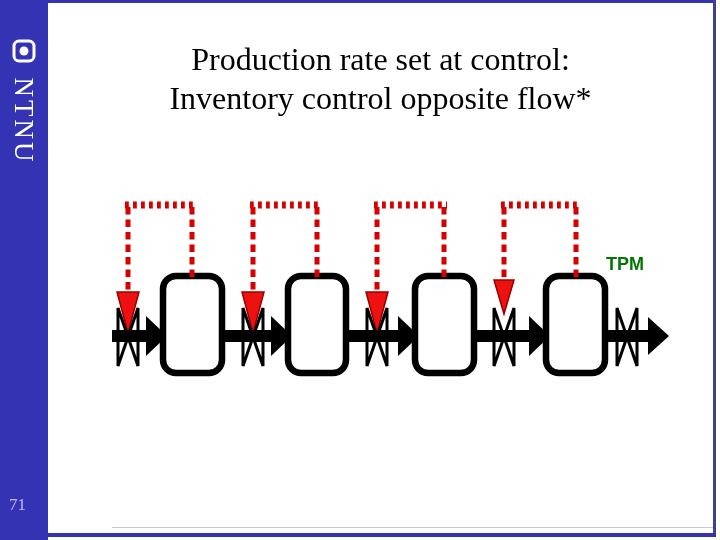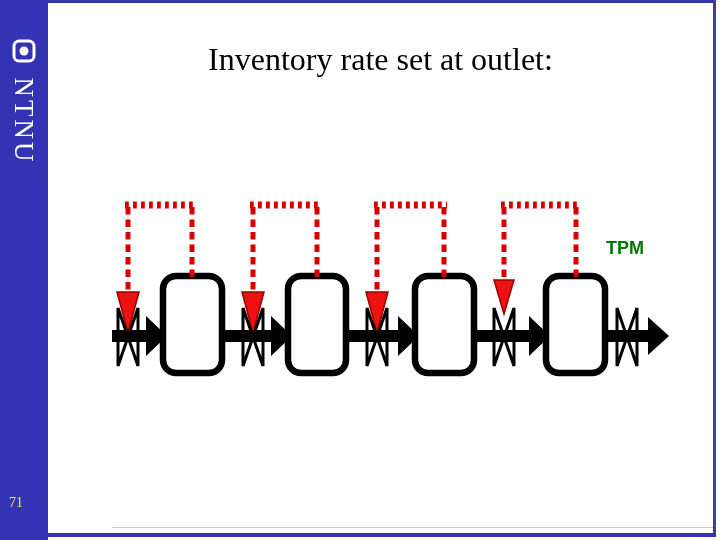--- a/index.html
+++ b/index.html
@@ -13,24 +13,24 @@
   .border-top{position:absolute;left:48px;top:0;width:668px;height:3px;background:var(--border-blue);}
   .border-right{position:absolute;left:713px;top:0;width:2.5px;height:536px;background:var(--right-border);}
   .border-bottom{position:absolute;left:48px;top:533px;width:668px;height:4px;background:var(--border-blue);}
   .gray-line{position:absolute;left:112px;top:527px;width:601px;height:1px;background:#cacaca;}
   .logo-icon{position:absolute;left:12px;top:39px;}
   .logo-text{position:absolute;left:-24px;top:106px;width:96px;height:30px;
              transform:rotate(90deg);color:#ffffff;font-family:"Liberation Serif",serif;
              font-size:27px;letter-spacing:3px;text-align:center;line-height:30px;}
   .title{position:absolute;left:48px;top:40px;width:665px;text-align:center;
          font-family:"Liberation Serif",serif;font-size:32px;line-height:39px;color:#000;}
-  .tpm{position:absolute;left:606px;top:238px;font-size:18px;font-weight:bold;color:var(--green);}
+  .tpm{position:absolute;left:606px;top:254px;font-size:18px;font-weight:bold;color:var(--green);}
   .footnote{position:absolute;left:115px;top:469px;font-size:15px;font-weight:bold;color:#000;}
-  .page-number{position:absolute;left:9px;top:495px;color:#fde047;
-               font-family:"Liberation Serif",serif;font-size:14px;}
+  .page-number{position:absolute;left:9px;top:495px;color:#c4b5fd;
+               font-family:"Liberation Serif",serif;font-size:17px;}
   .diagram{position:absolute;left:0;top:0;}
 </style>
 </head>
 <body>
 
 <div class="slide">
 
   <svg class="diagram" width="720" height="540" viewBox="0 0 720 540">
       <polygon points="117,292 139,292 128,333" fill="#ee1111" stroke="#990000" stroke-width="1.5"></polygon>
       <polygon points="242,292 264,292 253,333" fill="#ee1111" stroke="#990000" stroke-width="1.5"></polygon>
@@ -78,18 +78,19 @@
     <div class="logo-text">NTNU</div>
     <div class="page-number">71</div>
   </div>
 
   <div class="border-top"></div>
   <div class="border-right"></div>
   <div class="border-bottom"></div>
   <div class="gray-line"></div>
 
   <div class="title">
-    <div>Inventory rate set at outlet:</div>
+    <div>Production rate set at control:</div>
+    <div>Inventory control opposite flow*</div>
   </div>
 
   <div class="tpm">TPM</div>
 
 </div>
 
 </body></html>

